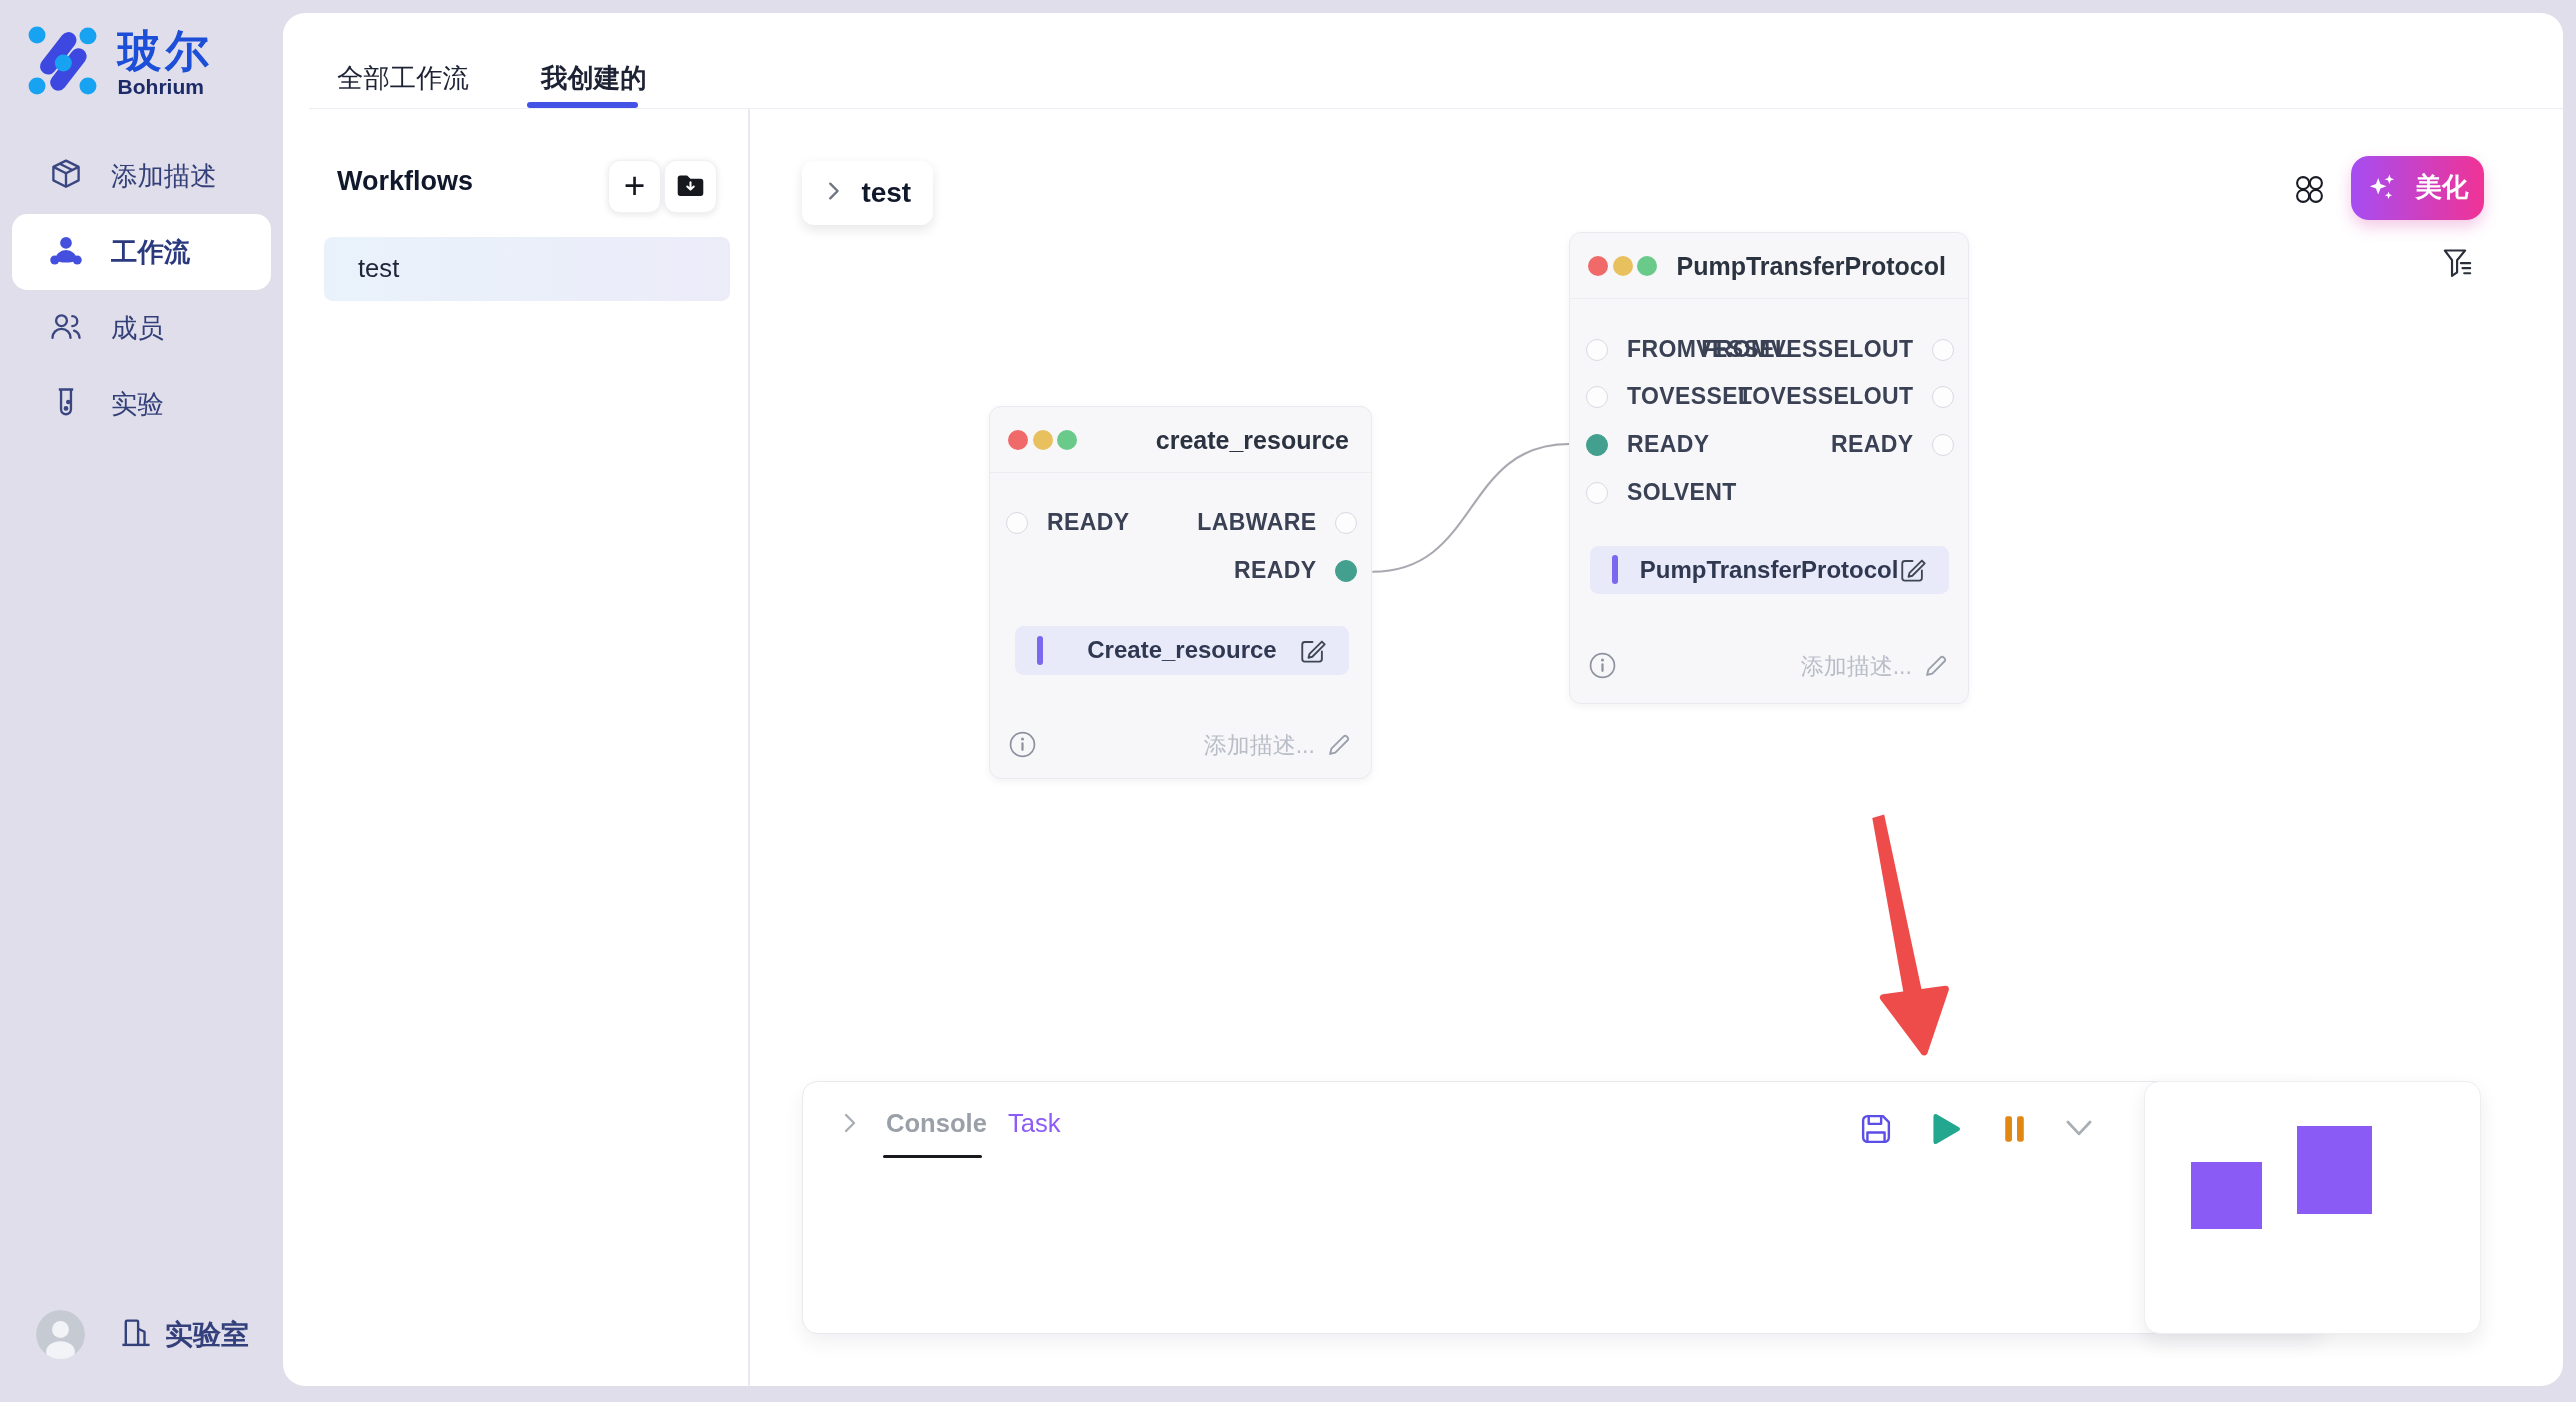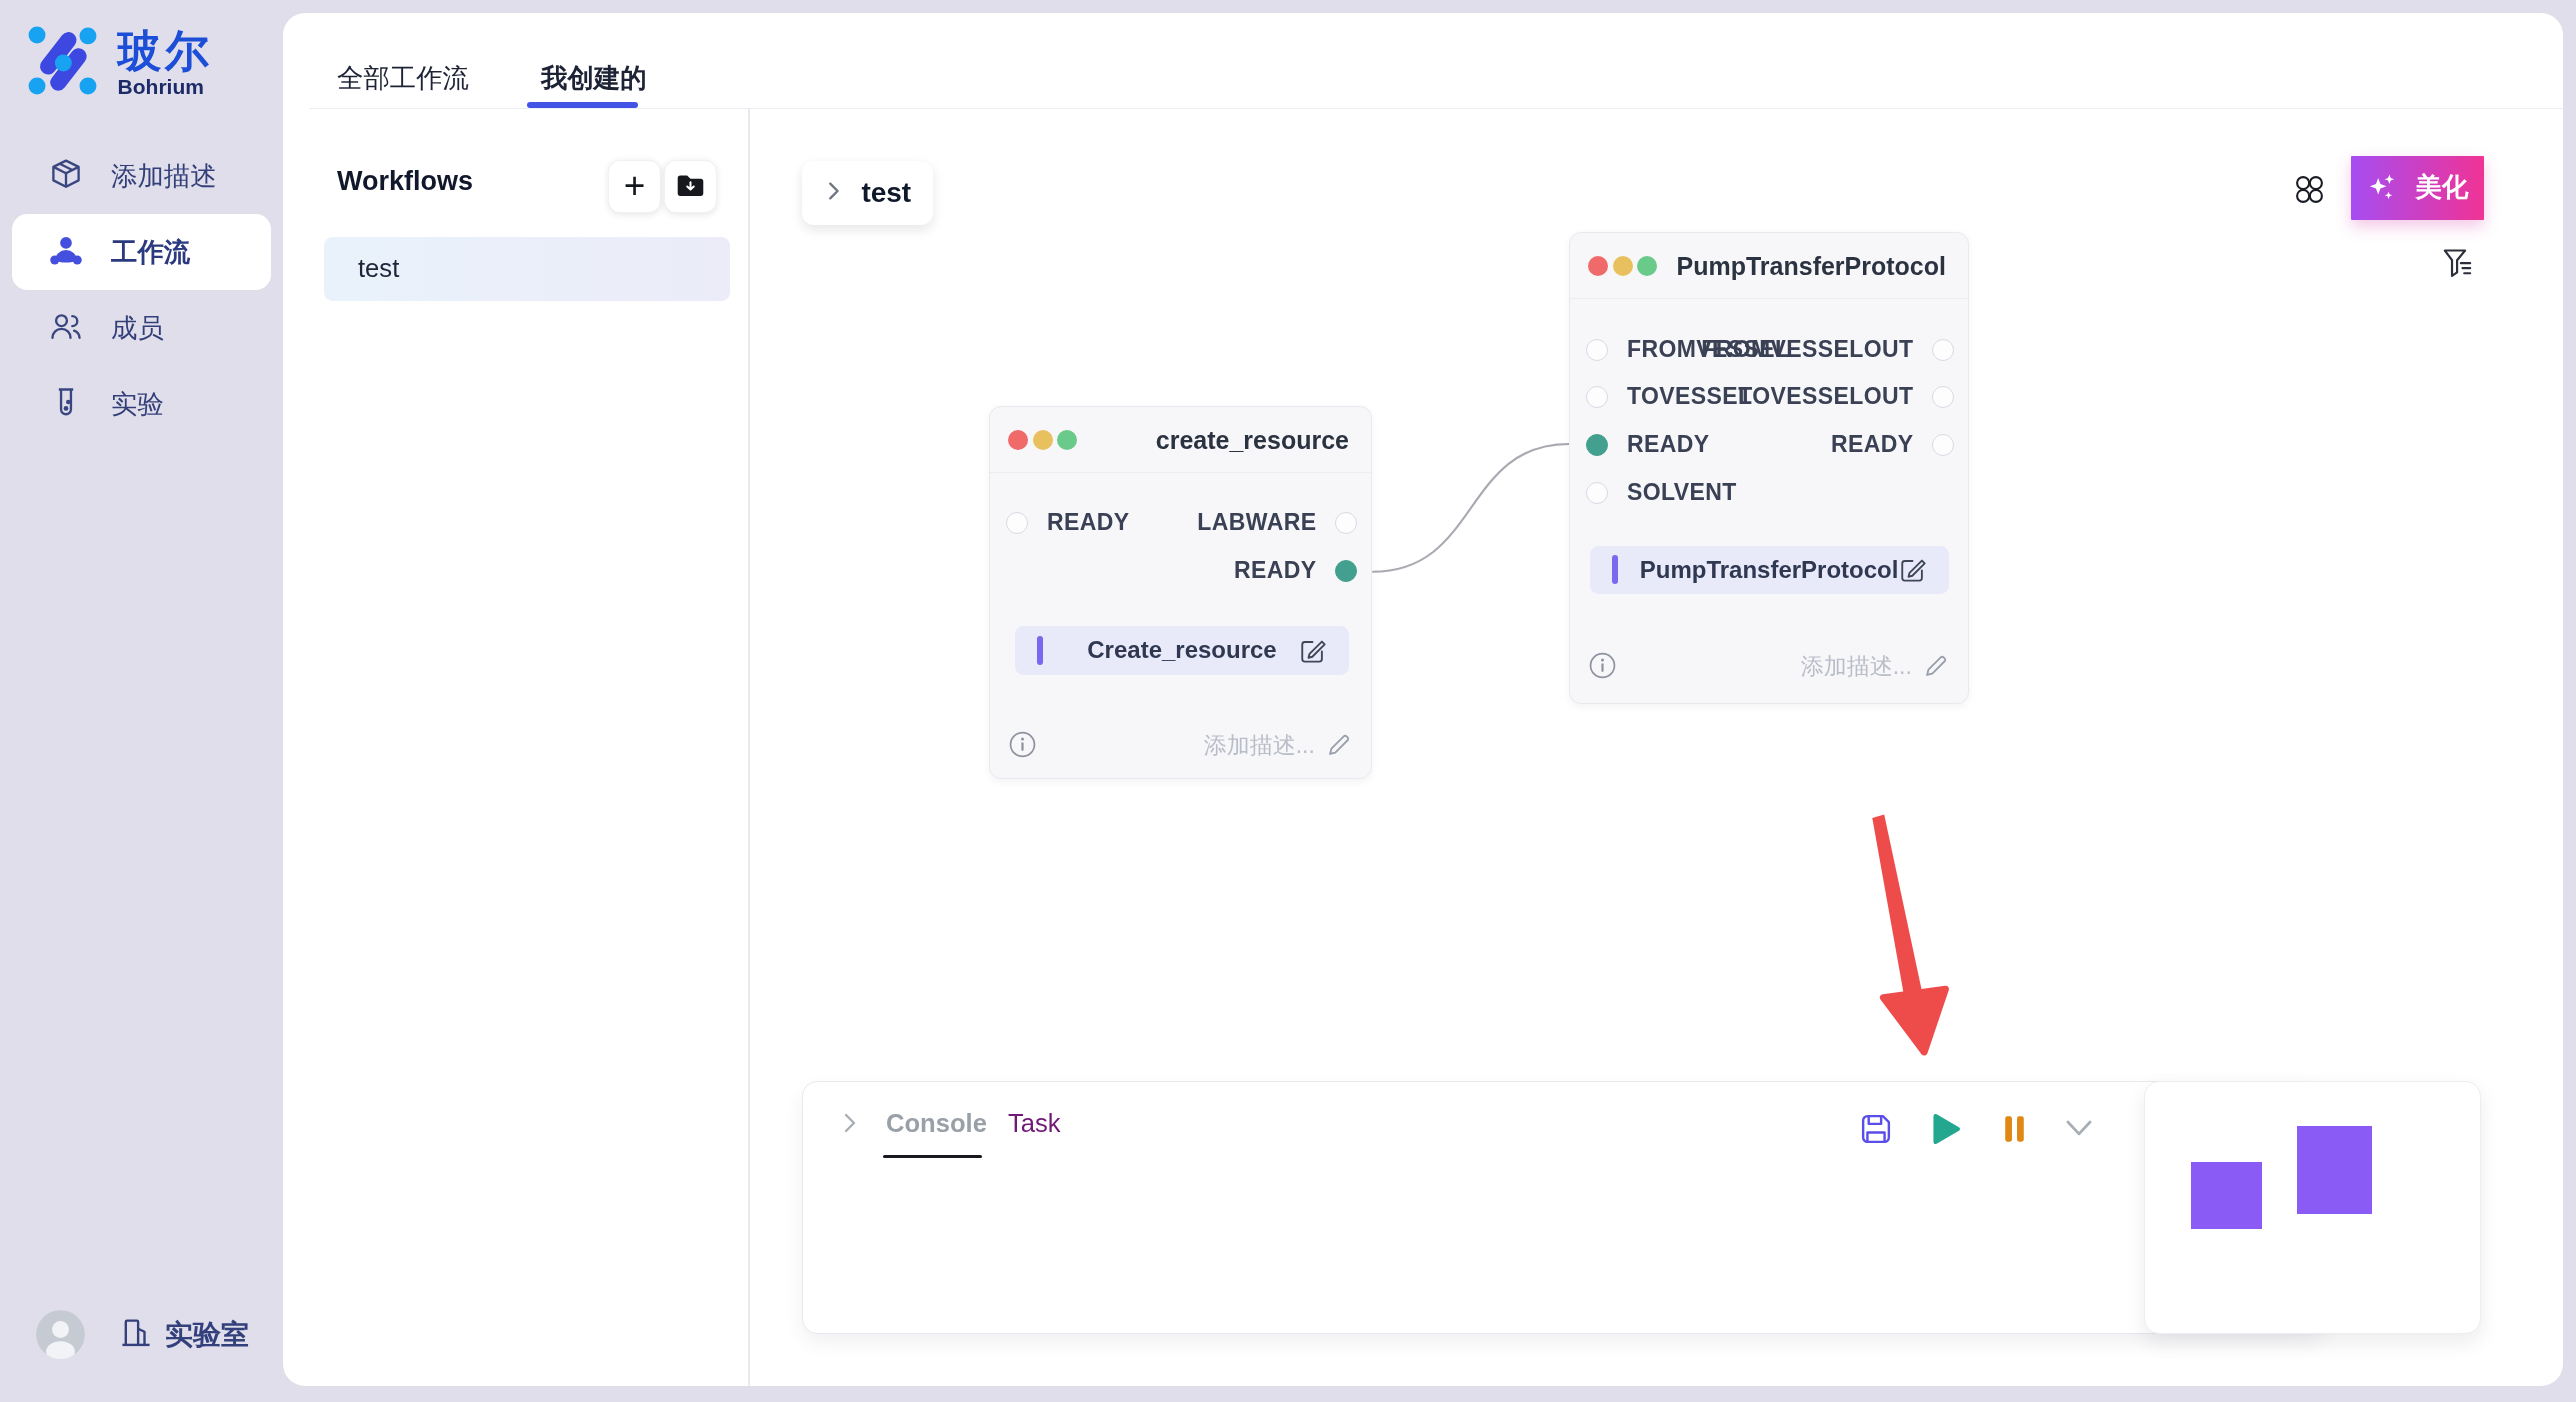--- a/index.html
+++ b/index.html
@@ -62,30 +62,30 @@
   .node-pill { position:absolute; background:#e8eafa; border-radius:8.5px; display:flex; align-items:center; cursor:pointer; }
   .pill-bar { position:absolute; left:22px; width:6px; height:29px; border-radius:3.4px; background:#7b68ee; }
   .pill-label { flex:1; text-align:center; font-size:24px; font-weight:bold; color:#2f3850; }
   .pill-edit { position:absolute; right:22px; width:29px; height:29px; cursor:pointer; }
   .node-footer { position:absolute; left:18px; right:19px; height:34px; display:flex; align-items:center; }
   .node-desc { margin-left:auto; font-size:23px; color:#b9bdc7; cursor:text; }
   .pencil { width:27px; height:27px; margin-left:10.2px; cursor:pointer; }
 
   
   .cmd-icon { position:absolute; left:2011px; top:161px; width:31px; height:31px; cursor:pointer; }
-  .beautify-btn { position:absolute; left:2068px; top:143px; width:133px; height:64px; border-radius:1px; background:linear-gradient(90deg,#a64df2,#f03395); box-shadow:0 6.8px 15.3px rgba(214,60,170,0.28); display:flex; align-items:center; justify-content:center; gap:18px; cursor:pointer; }
+  .beautify-btn { position:absolute; left:2068px; top:143px; width:133px; height:64px; border-radius:18px; background:linear-gradient(90deg,#a64df2,#f03395); box-shadow:0 6.8px 15.3px rgba(214,60,170,0.28); display:flex; align-items:center; justify-content:center; gap:18px; cursor:pointer; }
   .beautify-btn .label { font-size:26.4px; font-weight:bold; color:#ffffff; }
   .funnel-icon { position:absolute; left:2159px; top:235px; width:31px; height:32px; cursor:pointer; }
 
   
   .console-panel { position:absolute; left:519px; top:1068px; width:1523px; height:253px; background:#fff; border:1.7px solid #e8e8ed; border-radius:15.3px; box-shadow:0 8.5px 20.4px rgba(20,20,43,0.06);padding-left:24px; }
   .console-collapse { position:absolute; left:34px; top:29px; width:24px; height:24px; cursor:pointer; }
   .console-tab { position:absolute; top:27px; font-size:25.6px; cursor:pointer; }
   .console-tab.active { left:83px; font-weight:600; color:#9aa0a8; }
-  .console-tab.idle { left:205px; color:#701a75; }
+  .console-tab.idle { left:205px; color:#8b5cf6; }
   .console-underline { position:absolute; left:80px; top:73px; width:99px; height:3.4px; border-radius:1.7px; background:#17191d; }
   .console-ico { position:absolute; top:29px; width:36px; height:36px; cursor:pointer; }
   .ico-save { left:1055px; }
   .ico-play { left:1124px; }
   .ico-pause { left:1196px; top:31px; width:31px; height:32px; }
   .ico-collapse { left:1258px; top:34px; }
 
   
   .minimap { position:absolute; left:1861px; top:1068px; width:337px; height:253px; background:#fff; border:0.9px solid #ededf2; border-radius:15.3px; box-shadow:0 8.5px 20.4px rgba(20,20,43,0.08); cursor:pointer; }
   .mini-node { position:absolute; background:#8a5cf5; }

